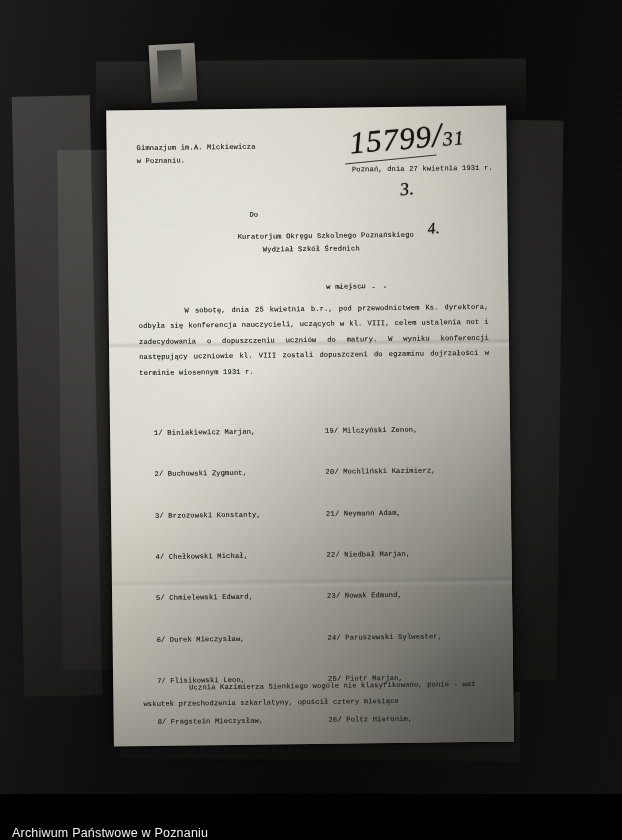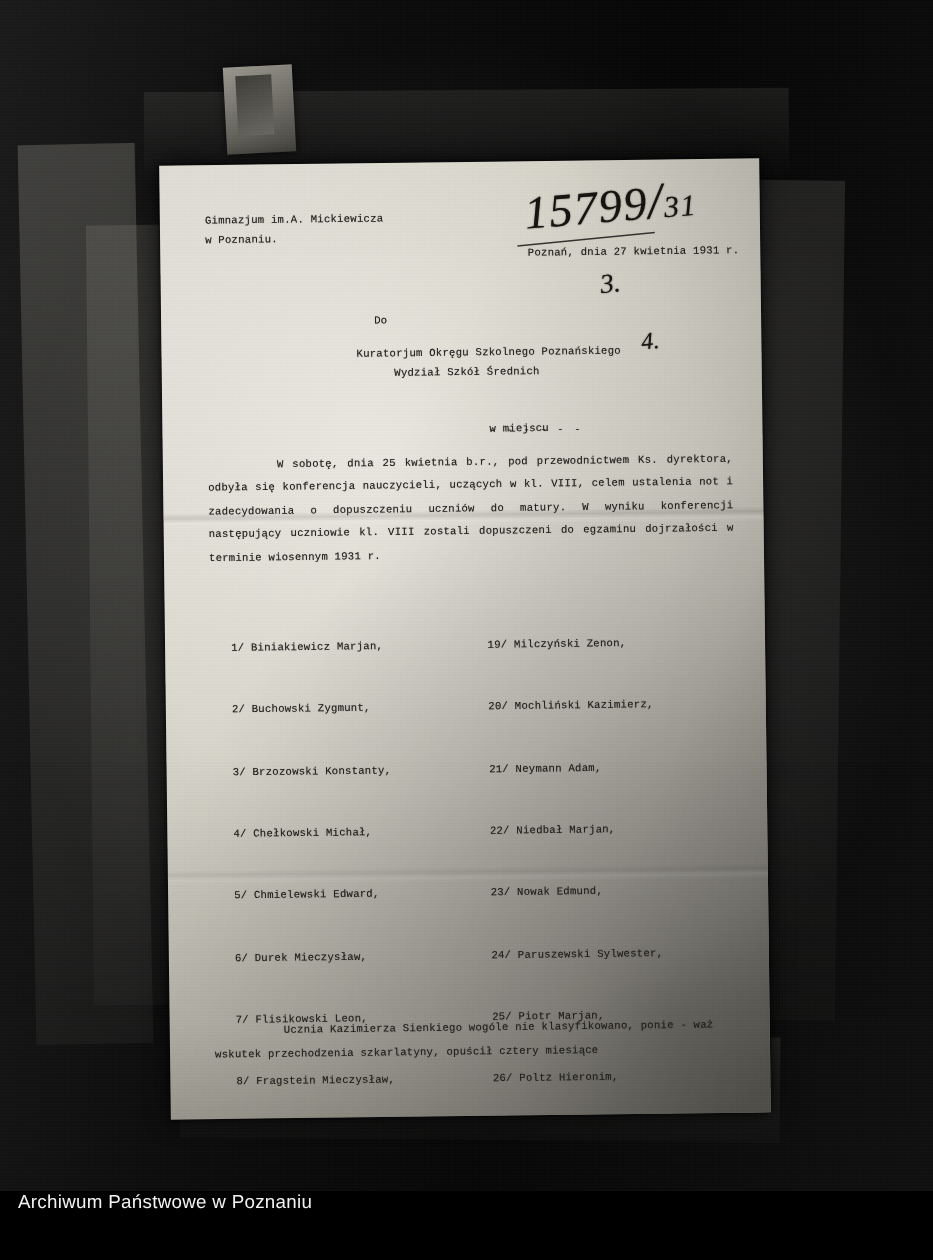--- a/index.html
+++ b/index.html
@@ -175,21 +175,21 @@
     opacity: .85;
   }
 
   
   .caption {
     position: absolute;
     left: 0; right: 0; bottom: 0;
     height: 46px;
     background: #000;
     display: flex;
-    align-items: flex-start;
+    align-items: flex-end;
   }
   .caption span {
     color: #f2f2f2;
     font-family: "Liberation Sans", sans-serif;
     font-size: 12.5px;
     padding-left: 12px;
     letter-spacing: 0.2px;
   }
 
   

